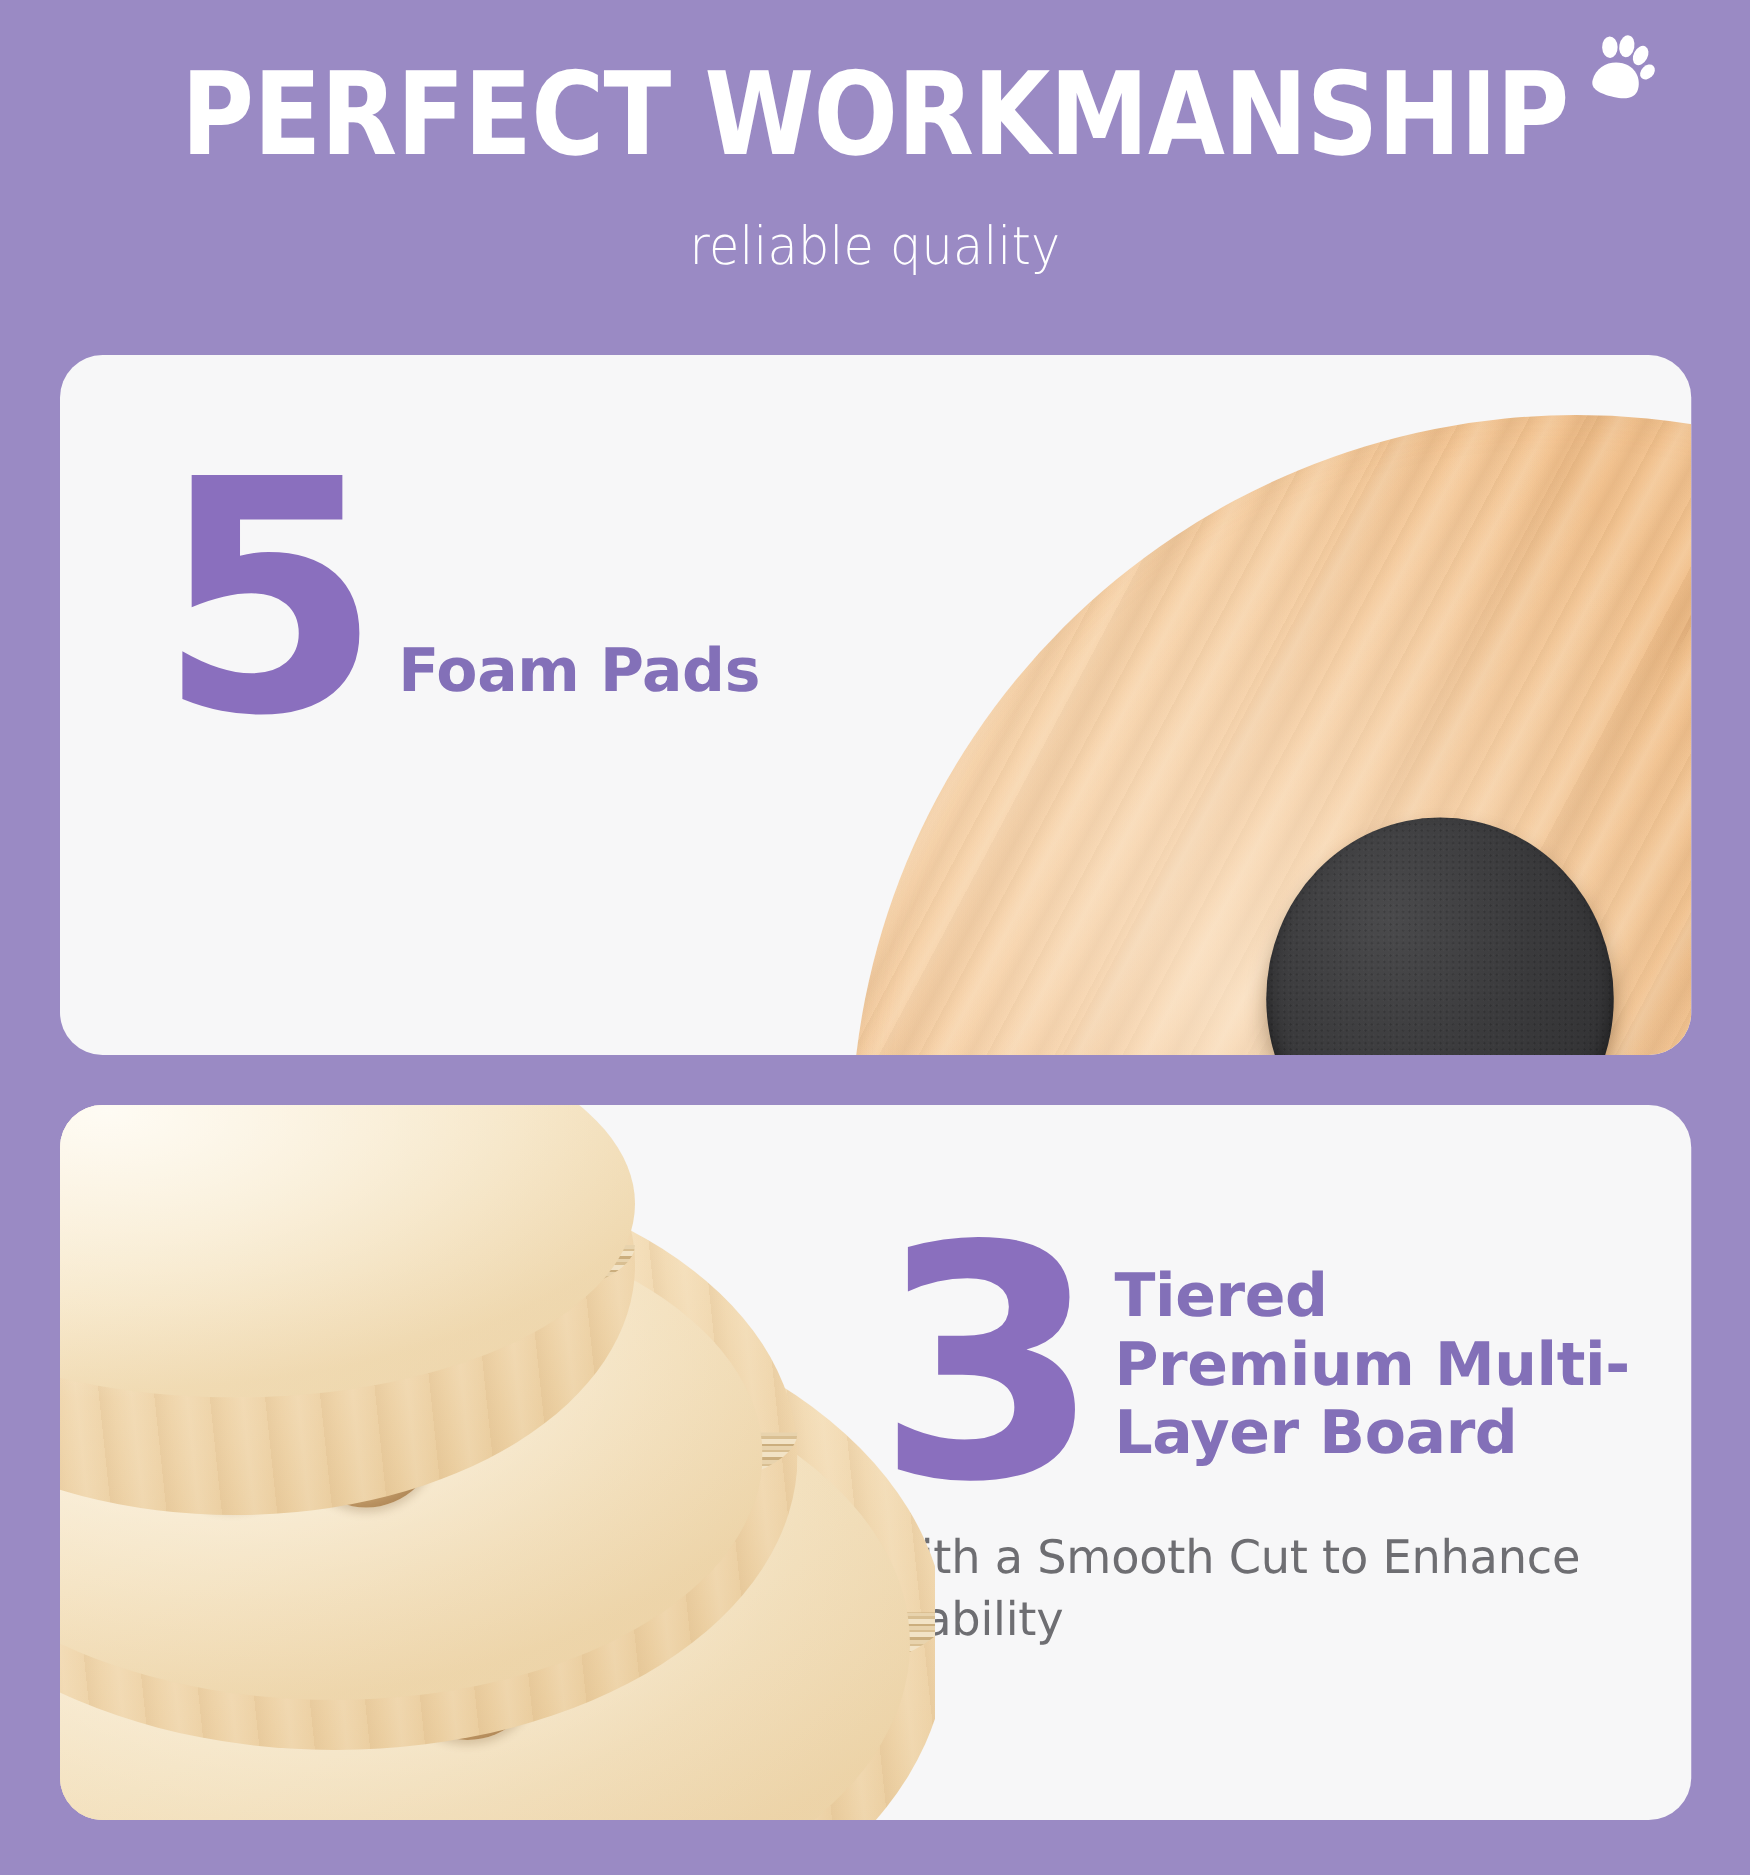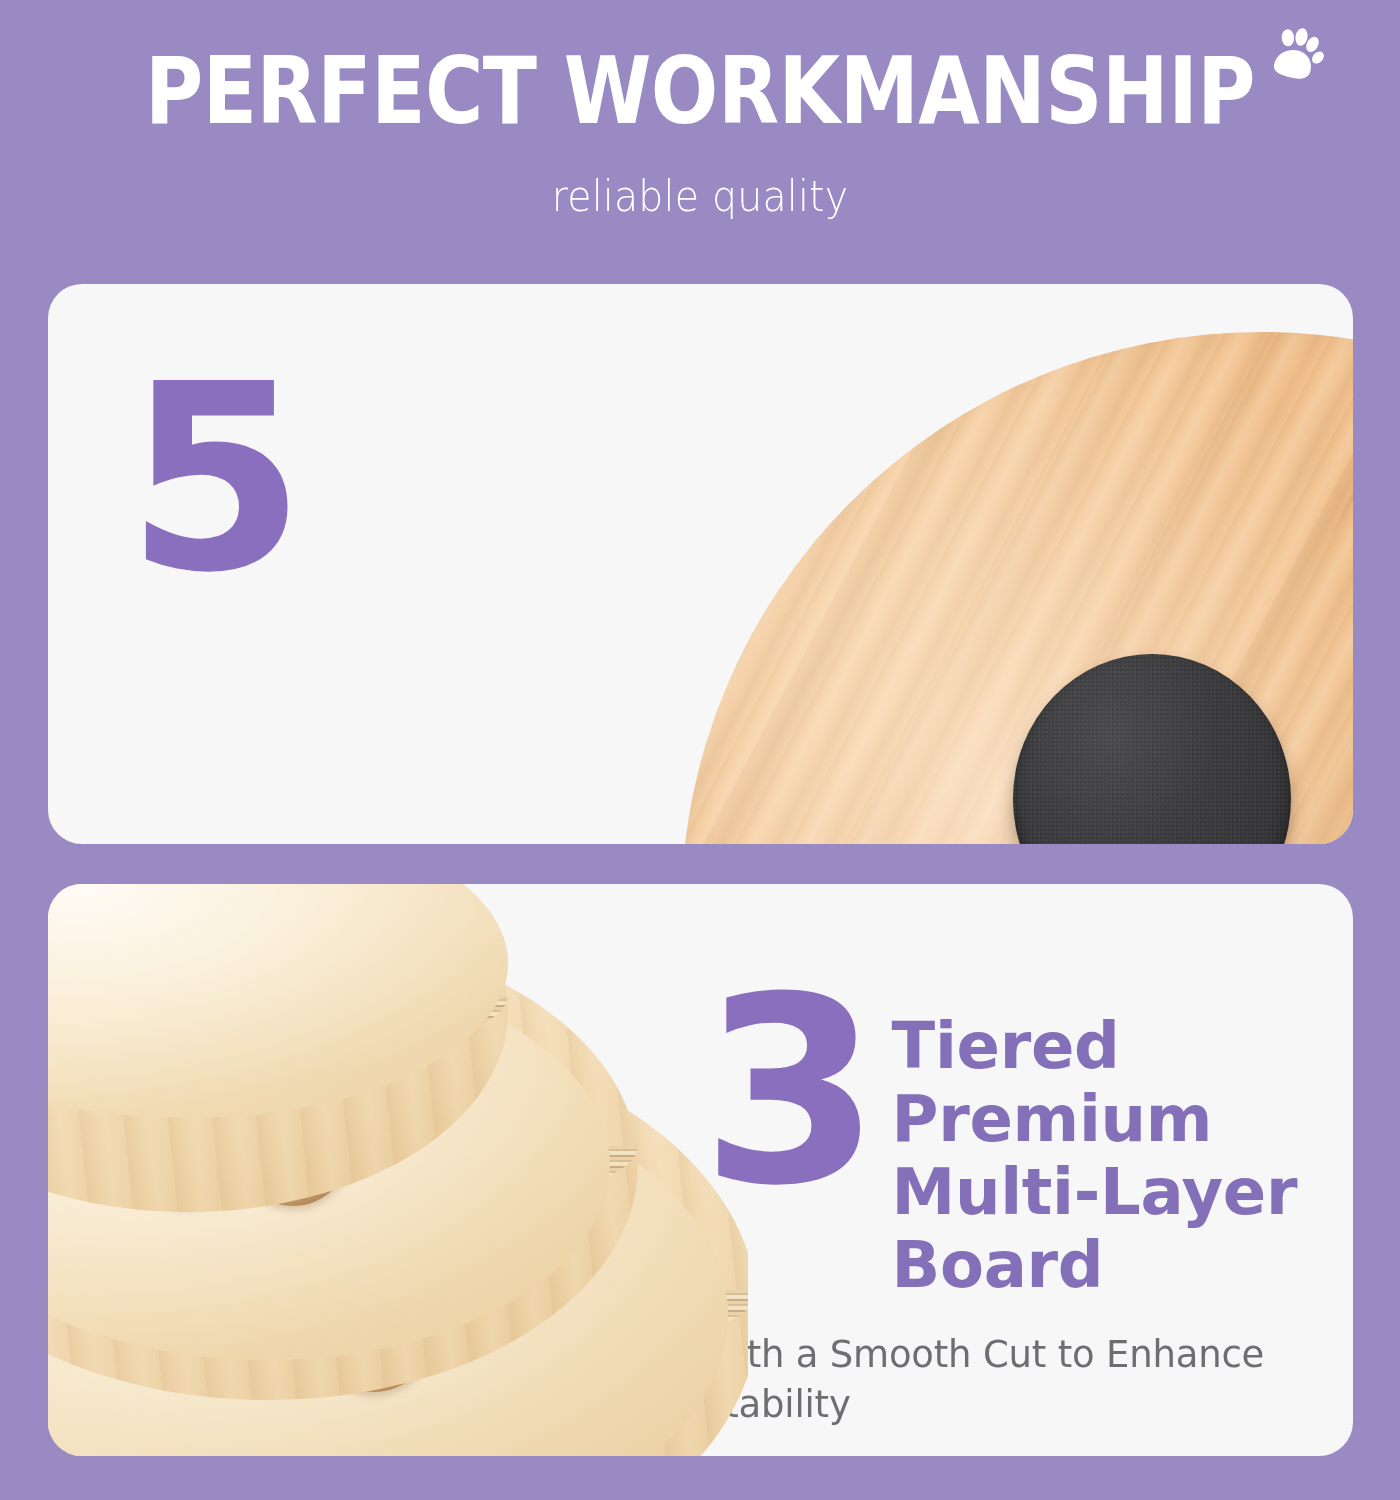--- a/index.html
+++ b/index.html
@@ -199,21 +199,21 @@
   }
 
   
   .c2-text {
     position:absolute; right:42px; top:108px; width:610px;
   }
   #num-3 { font-size:258px; margin-left:0; }
   .c2-text .numline { align-items:flex-start; }
   .c2-text .headline {
     padding-bottom:0; margin-left:14px; margin-top:18px;
-    font-size:64px; line-height:1.14;
+    font-size:48px; line-height:1.14;
   }
   .c2-text .subcopy { margin-top:28px; font-size:37px; }
 </style>
 </head>
 <body>
 
 <div id="page">
 
   <div class="header">
 
@@ -242,20 +242,21 @@
       <div class="wood-disc">
 
         <div class="wood-streak" style="left:560px; top:90px;  width:300px; height:5px; transform:rotate(118deg);"></div>
         <div class="foam-pad"></div>
       </div>
     </div>
 
     <div class="c1-text">
       <div class="numline">
         <div class="bignum" id="num-5">5</div>
+        <div class="headline">Foam Pads</div>
       </div>
     </div>
 
   </div>
 
   <div class="card" id="card-2">
 
     <div class="c2-photo">
 
       <div class="tier tier-top" style="left:-120px; top:150px; width:830px; height:560px; z-index:1;"></div>

